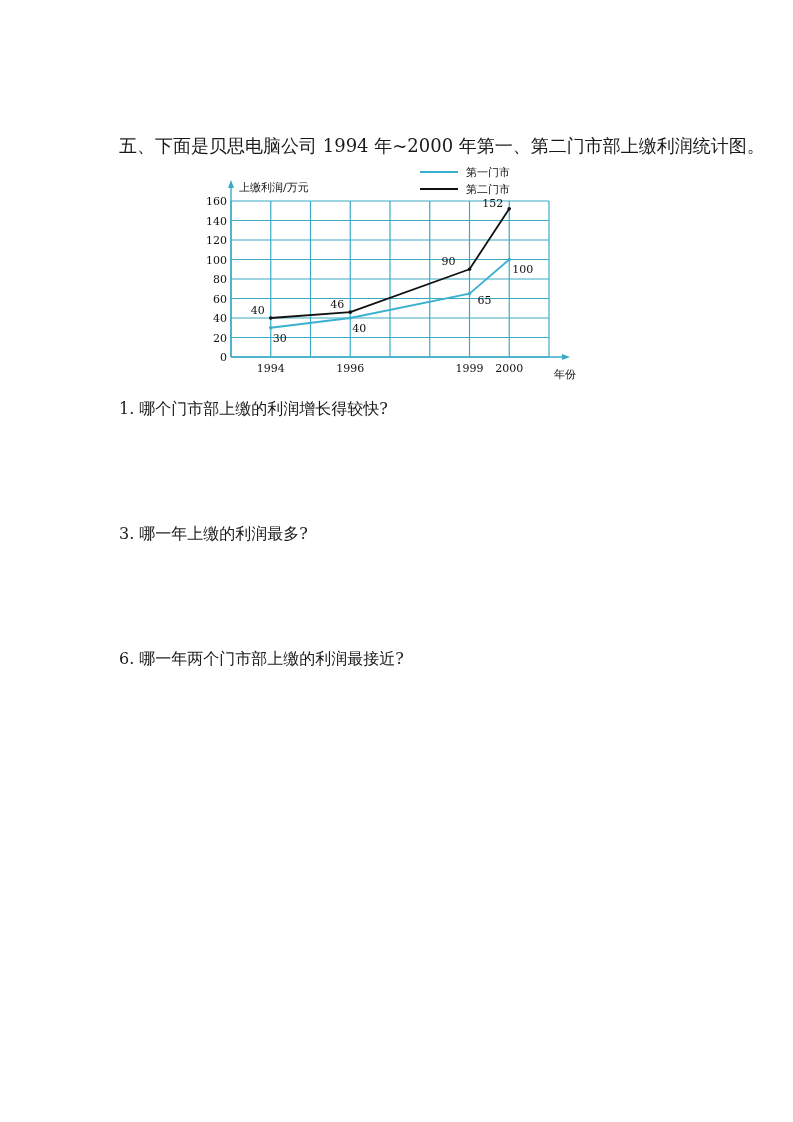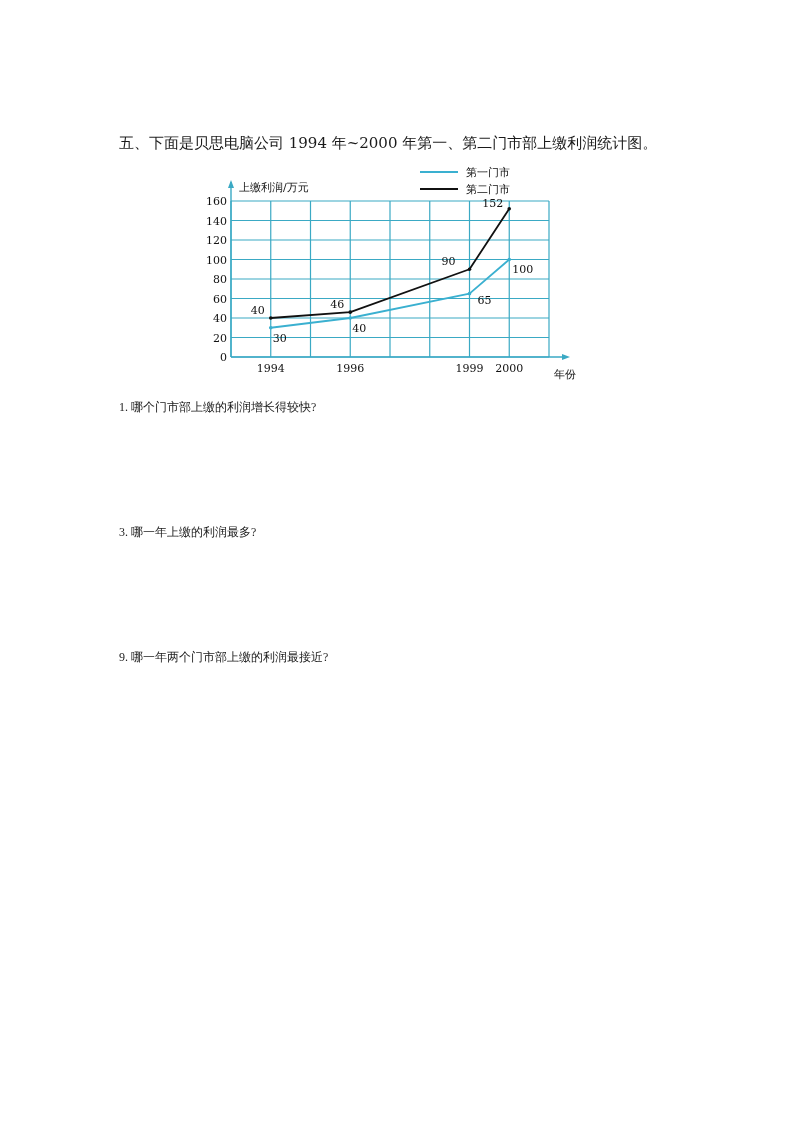--- a/index.html
+++ b/index.html
@@ -1,19 +1,19 @@
 <!DOCTYPE html>
 <html><head>
 <meta charset="utf-8">
 <style>
   html, body { margin: 0; padding: 0; background: #ffffff; }
   body { width: 793px; height: 1122px; position: relative; overflow: hidden;
          font-family: "DejaVu Serif", "Liberation Serif", serif; color: #1a1a1a; }
-  .title { position: absolute; left: 119px; top: 134px; font-size: 15px; white-space: nowrap; text-align: right; }
-  .question { position: absolute; left: 119px; font-size: 12px; white-space: nowrap; font-family: Liberation Serif, serif; }
+  .title { position: absolute; left: 119px; top: 134px; font-size: 18px; white-space: nowrap; text-align: right; }
+  .question { position: absolute; left: 119px; font-size: 16px; white-space: nowrap; }
   #q1 { top: 399px; }
   #q2 { top: 524px; }
   #q3 { top: 649px; }
   svg { position: absolute; left: 0; top: 0; }
   .tick { font-family: "DejaVu Serif", serif; font-size: 11px; fill: #111; }
   .lbl { font-family: "DejaVu Serif", serif; font-size: 11px; fill: #111; }
   .axt { font-family: "DejaVu Sans", sans-serif; font-size: 11px; fill: #111; }
 </style>
 </head>
 <body>
@@ -85,13 +85,13 @@
   <g id="legend">
       <line x1="420" y1="172" x2="458" y2="172" stroke="#3ab0d0" stroke-width="2"></line>
       <text x="466" y="176" class="axt">第一门市</text>
       <line x1="420" y1="189" x2="458" y2="189" stroke="#111111" stroke-width="2"></line>
       <text x="466" y="193" class="axt">第二门市</text>
     </g>
 </svg>
 
 <div id="q1" class="question">1. 哪个门市部上缴的利润增长得较快?</div>
 <div id="q2" class="question">3. 哪一年上缴的利润最多?</div>
-<div id="q3" class="question">9. 哪一年两个门市部上缴的利润最接近?</div>
+<div id="q3" class="question">6. 哪一年两个门市部上缴的利润最接近?</div>
 
 </body></html>

